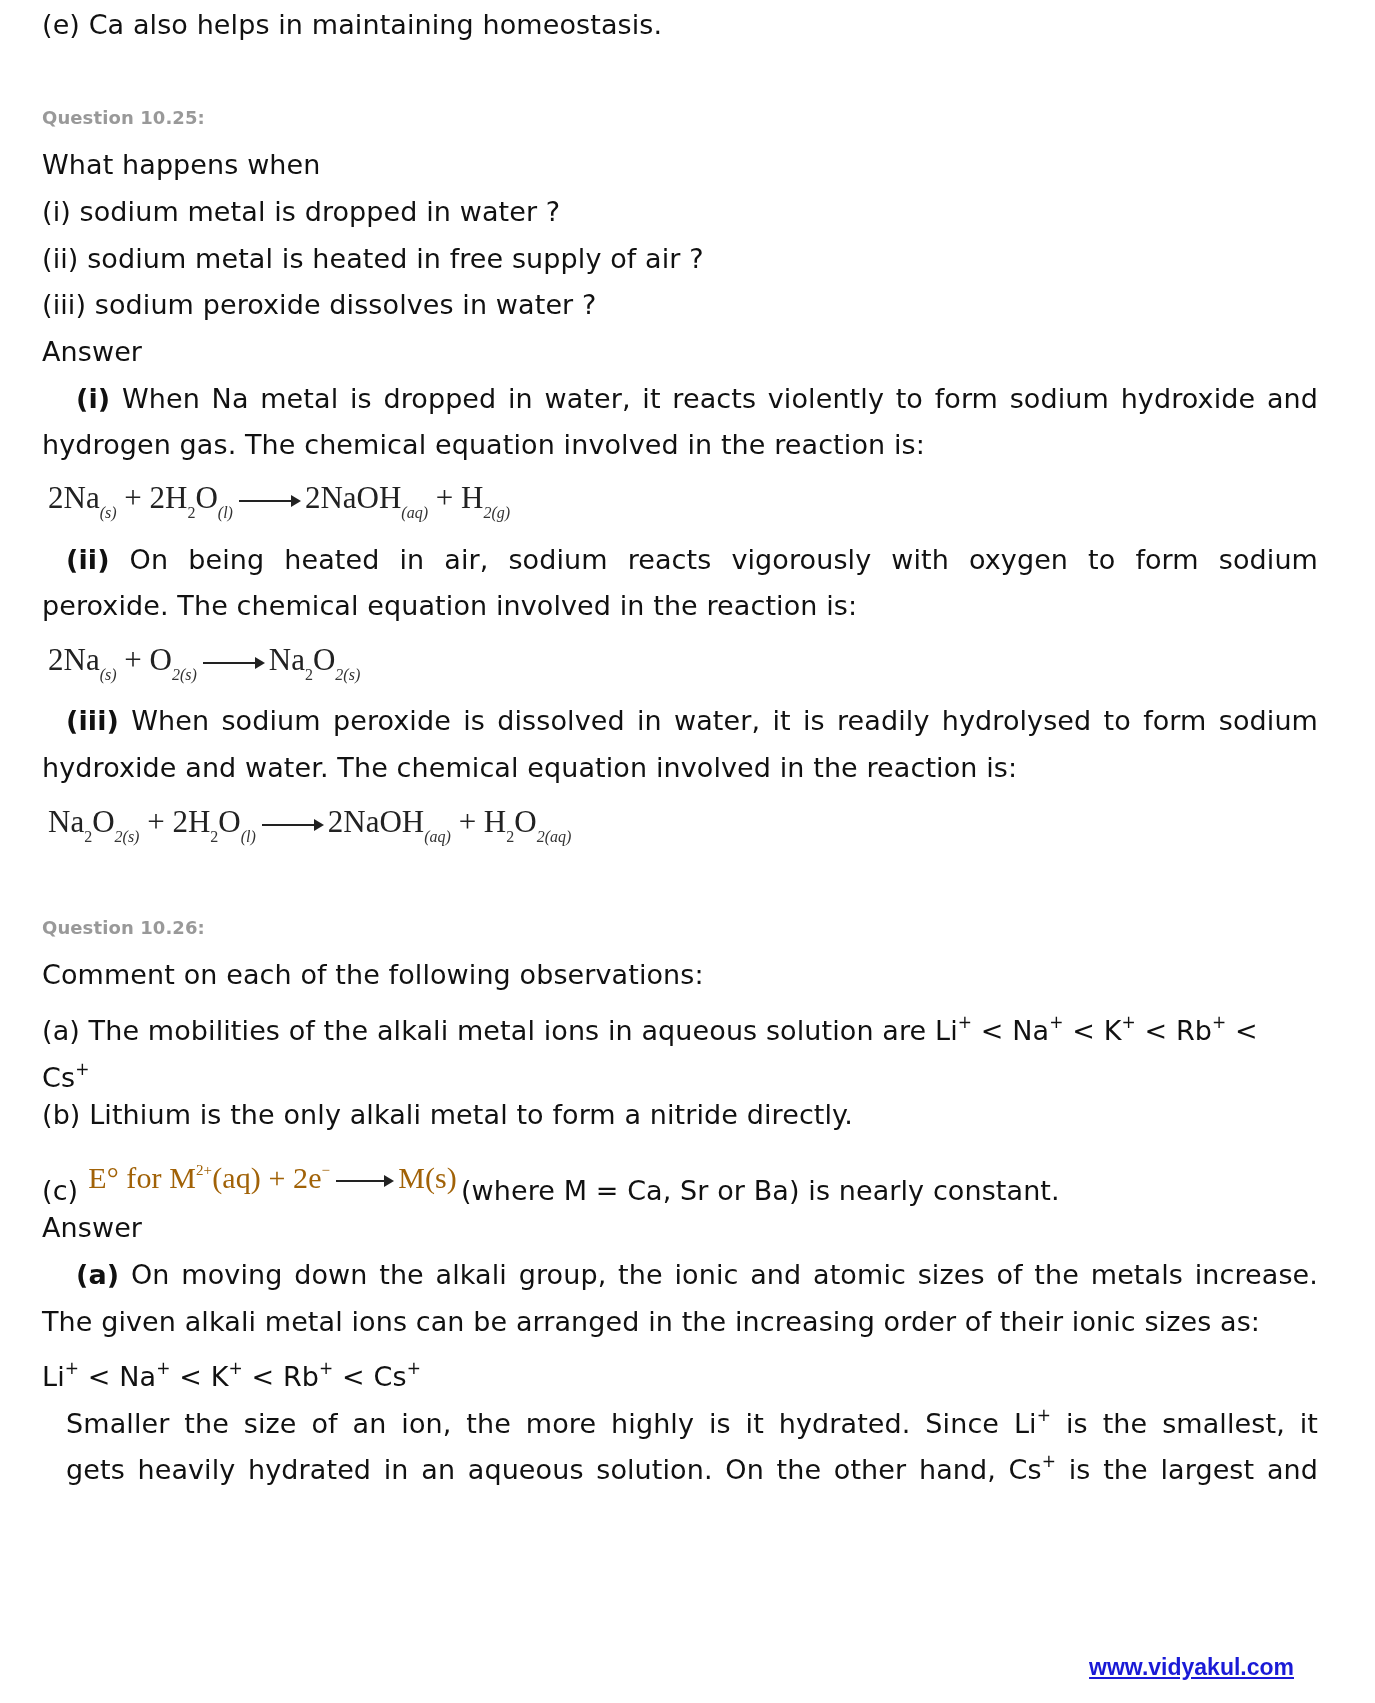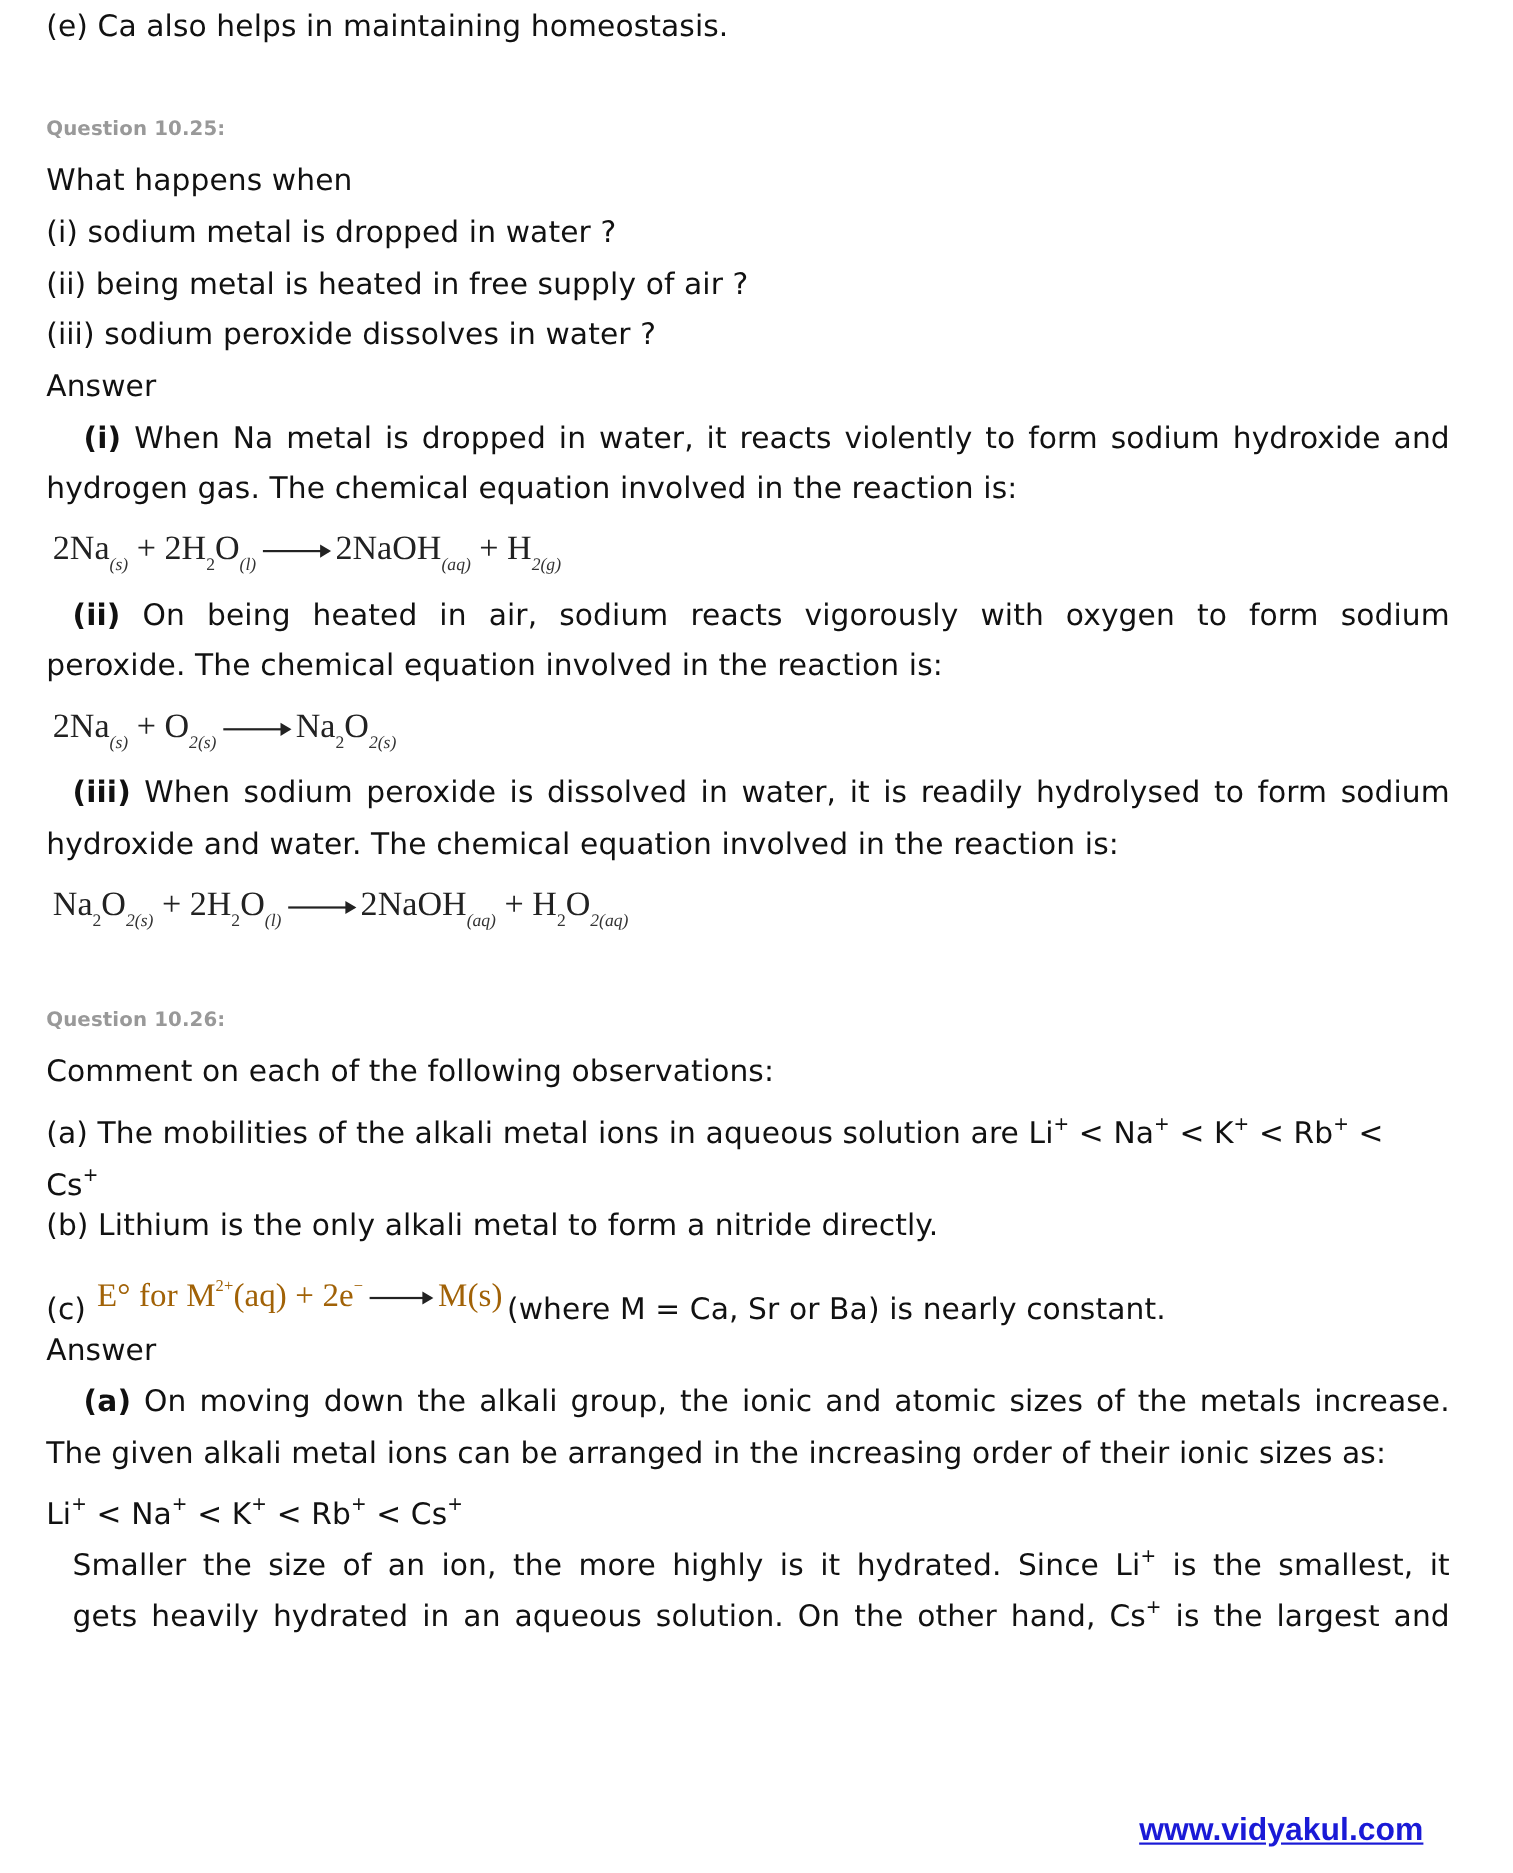--- a/index.html
+++ b/index.html
@@ -21,40 +21,40 @@
     .eq sub { font-size: 16px; font-style: italic; vertical-align: -10px; color: #333; }
     .eq sub.n { font-style: normal; }
     .arrow { display: inline-block; width: 60px; height: 2px; background: #222; vertical-align: middle; position: relative; margin: 0 6px; }
     .arrow::after {
       content: ""; position: absolute; right: -2px; top: -5px;
       border-left: 10px solid #222; border-top: 6px solid transparent; border-bottom: 6px solid transparent;
     }
     .sup { font-size: 17px; vertical-align: 12px; }
     .footer-link {
       position: absolute; right: 81px; bottom: 22px; font-family: "Liberation Sans", sans-serif;
-      font-weight: bold; font-size: 29px; color: #1a1ad6; text-decoration: underline;
+      font-weight: bold; font-size: 23px; color: #1a1ad6; text-decoration: underline;
     }
     .eq-inline {
       font-family: "Liberation Serif", "DejaVu Serif", serif; font-size: 30px; color: #a16207;
       position: relative; top: -12px; margin: 0 4px 0 10px;
     }
     .eq-inline sup { font-size: 15px; vertical-align: 13px; }
     .eq-inline .arrow { width: 56px; }
   </style>
 </head>
 <body>
 
 <div>
 
   <div class="line" style="top:8px">(e) Ca also helps in maintaining homeostasis.</div>
 
   <div class="line qhead" style="top:101px">Question 10.25:</div>
   <div class="line" style="top:148px">What happens when</div>
   <div class="line" style="top:195px">(i) sodium metal is dropped in water ?</div>
-  <div class="line" style="top:242px">(ii) being metal is heated in free supply of air ?</div>
+  <div class="line" style="top:242px">(ii) sodium metal is heated in free supply of air ?</div>
   <div class="line" style="top:288px">(iii) sodium peroxide dissolves in water ?</div>
   <div class="line" style="top:335px">Answer</div>
 
   <div class="line justify" style="top:382px; left:42px; padding-left:10px; width:1242px;">
     <span class="bold">(i)</span>
     <span>When Na metal is dropped in water, it reacts violently to form sodium hydroxide and</span>
   </div>
   <div class="line" style="top:428px">hydrogen gas. The chemical equation involved in the reaction is:</div>
 
   <div class="eq" style="top:478px">

